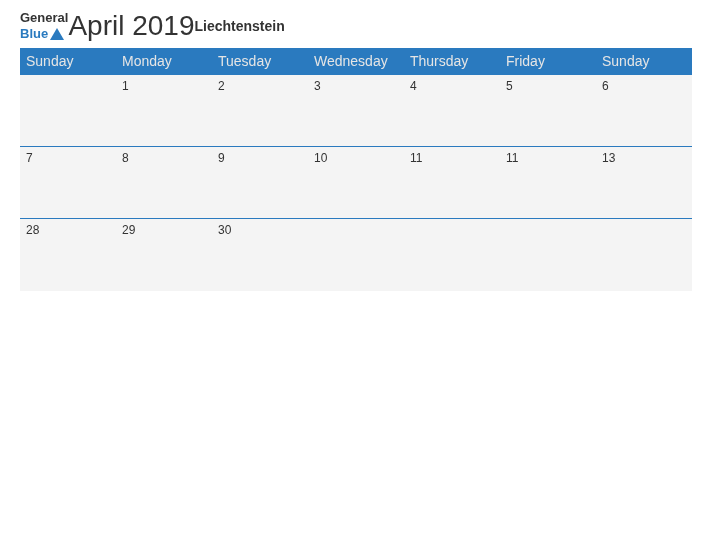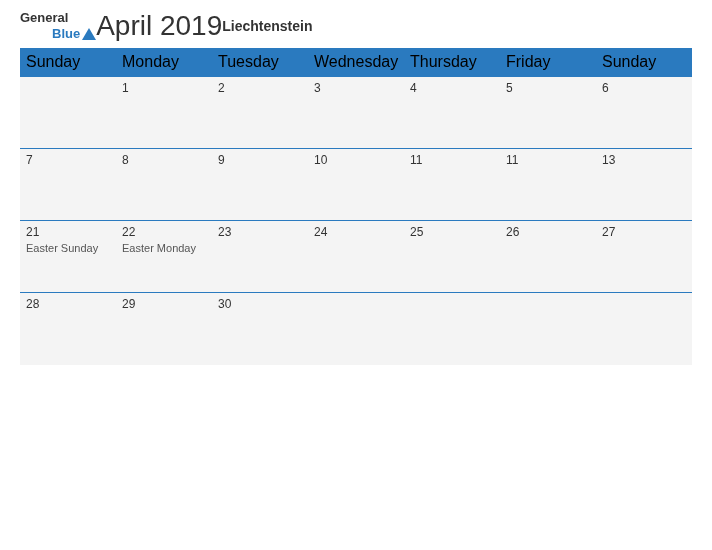--- a/index.html
+++ b/index.html
@@ -30,21 +30,20 @@
       line-height: 1.2;
     }
     .logo .general {
       color: #333;
     }
     .logo .blue {
       color: #2a7abf;
       display: flex;
       align-items: center;
       gap: 2px;
-      margin-left: 32px;
     }
     .logo-triangle {
       width: 0;
       height: 0;
       border-left: 7px solid transparent;
       border-right: 7px solid transparent;
       border-bottom: 12px solid #2a7abf;
       display: inline-block;
     }
 
@@ -62,22 +61,22 @@
 
     
     .calendar {
       width: 100%;
       border-collapse: collapse;
       table-layout: fixed;
     }
 
     .calendar thead tr th {
       background-color: #2a7abf;
-      color: #000000;
-      font-size: 16px;
+      color: #e5e5e5;
+      font-size: 14px;
       font-weight: normal;
       padding: 5px 6px;
       text-align: left;
       border: none;
     }
 
     .calendar tbody tr {
       border-top: 1.5px solid #2a7abf;
     }
 
@@ -176,45 +175,20 @@
         </td>
         <td>
           <span class="cell-day">11</span>
         </td>
         <td>
           <span class="cell-day">13</span>
         </td>
       </tr>
       <tr>
         <td>
-          <span class="cell-day">21</span>
-          <span class="cell-event">Easter Sunday</span>
-        </td>
-        <td>
-          <span class="cell-day">22</span>
-          <span class="cell-event">Easter Monday</span>
-        </td>
-        <td>
-          <span class="cell-day">23</span>
-        </td>
-        <td>
-          <span class="cell-day">24</span>
-        </td>
-        <td>
-          <span class="cell-day">25</span>
-        </td>
-        <td>
-          <span class="cell-day">26</span>
-        </td>
-        <td>
-          <span class="cell-day">27</span>
-        </td>
-      </tr>
-      <tr>
-        <td>
           <span class="cell-day">28</span>
         </td>
         <td>
           <span class="cell-day">29</span>
         </td>
         <td>
           <span class="cell-day">30</span>
         </td>
         <td class="empty"></td>
         <td class="empty"></td>

